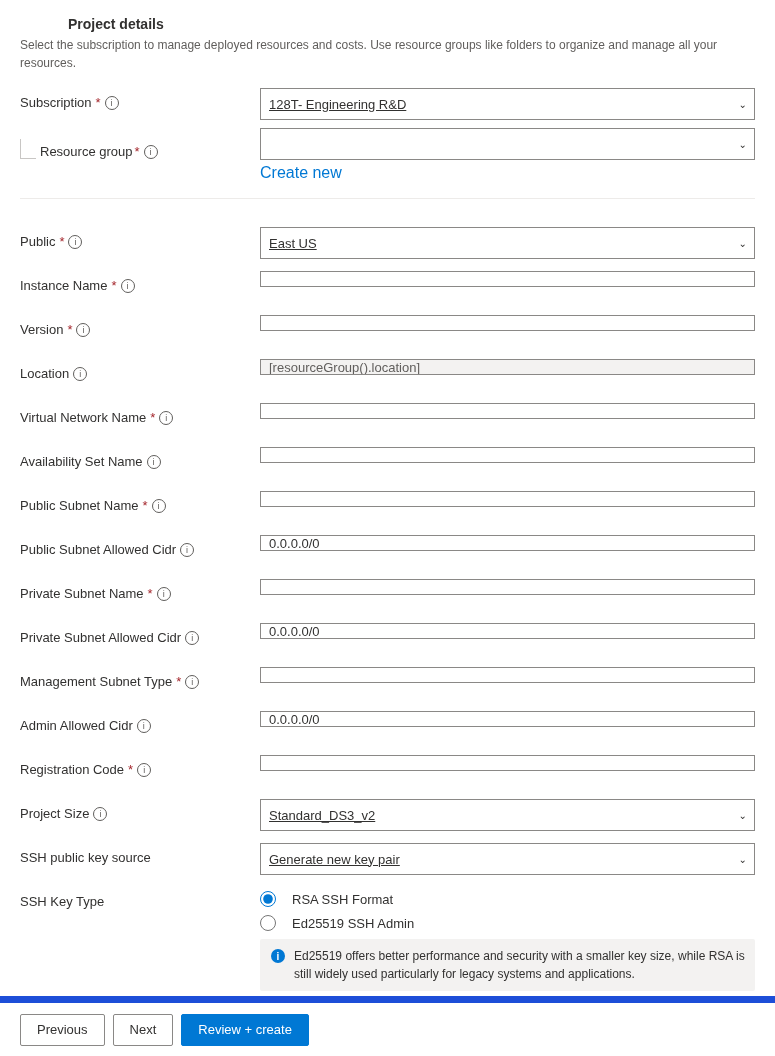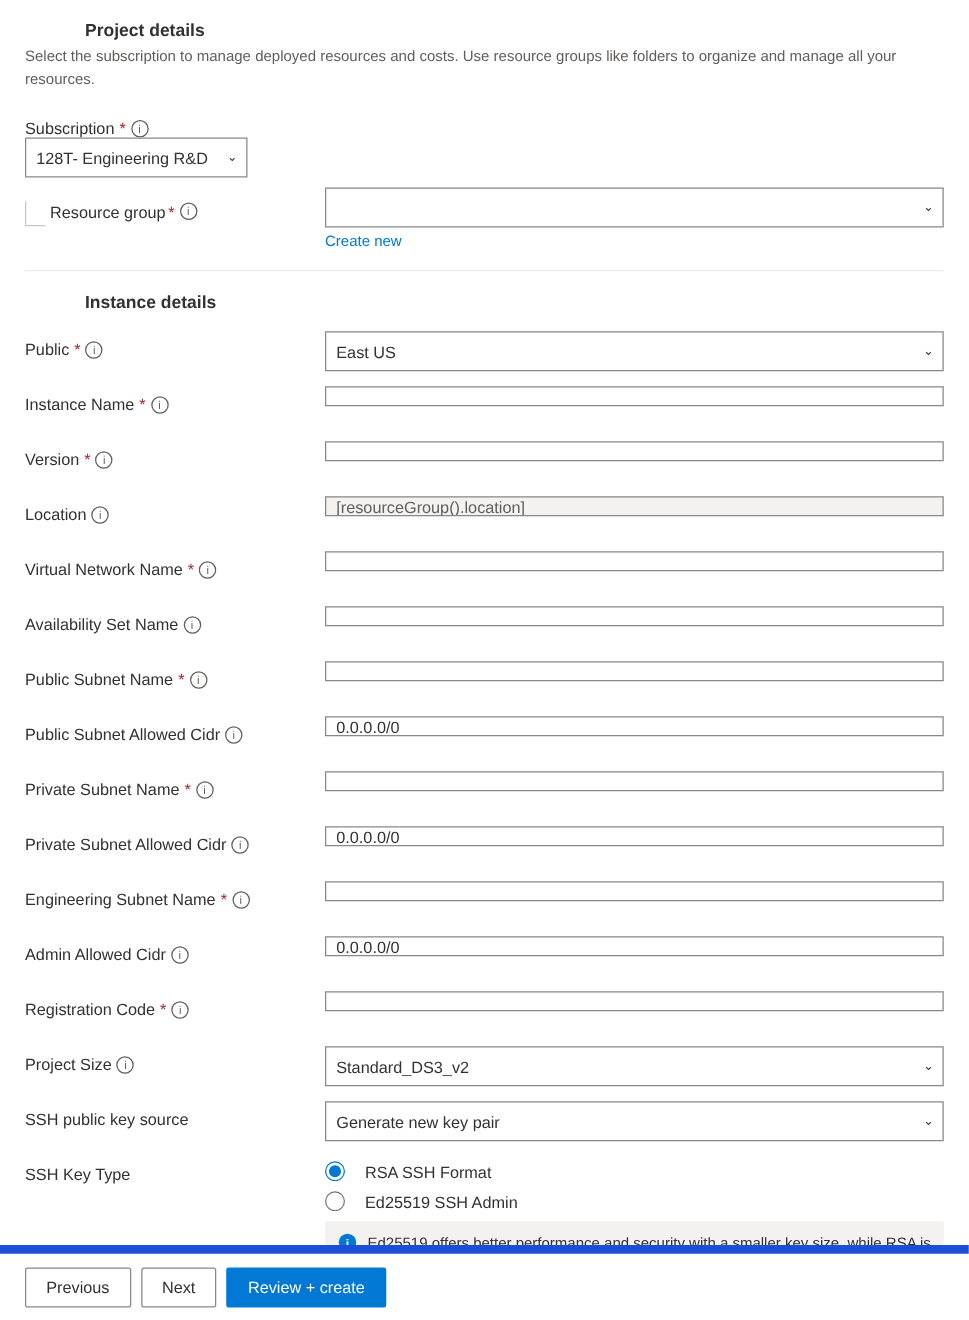--- a/index.html
+++ b/index.html
@@ -80,33 +80,34 @@
       width: 100%;
       height: 32px;
       border: 1px solid #8a8886;
       padding: 0 30px 0 8px;
       font-size: 13px;
       color: #323130;
       background: #fff;
       appearance: none;
       outline: none;
       cursor: pointer;
+      text-decoration: underline;
     }
     .select-chevron {
       position: absolute;
       right: 8px;
       top: 50%;
       transform: translateY(-50%);
       pointer-events: none;
       font-size: 10px;
       color: #323130;
     }
     .create-new-link {
       color: #0078d4;
-      font-size: 12px;
+      font-size: 16px;
       text-decoration: none;
       cursor: pointer;
       display: block;
       margin-top: 4px;
     }
     .indent-line {
       width: 16px;
       border-left: 1px solid #c8c6c4;
       border-bottom: 1px solid #c8c6c4;
       height: 20px;
@@ -189,21 +190,20 @@
       background: #0078d4;
       border: 1px solid #0078d4;
       color: #fff;
     }
     .readonly-input {
       background: #f3f2f1;
       color: #605e5c;
     }
     .subscription-row {
       margin-bottom: 8px;
-      flex-direction: column;
     }
     hr.divider {
       border: none;
       border-top: 1px solid #edebe9;
       margin: 16px 0;
     }
   </style>
 </head>
 <body>
 
@@ -226,21 +226,21 @@
           <select class="select-input">
             <option>128T- Engineering R&amp;D</option>
           </select>
           <span class="select-chevron">⌄</span>
         </div>
       </div>
     </div>
 
     <div class="form-row">
       <div class="form-label">
-        <div style="display:flex;align-items:center;">
+        <div style="display:flex;align-items:flex-end;">
           <div class="indent-line"></div>
           <span>Resource group</span>
           <span class="required" style="margin-left:2px;">*</span>
           <span class="info-icon" style="margin-left:4px;" title="Resource group info">
             <span>i</span>
           </span>
         </div>
       </div>
       <div class="form-control">
         <div class="select-wrapper">
@@ -250,21 +250,20 @@
           <span class="select-chevron">⌄</span>
         </div>
         <a class="create-new-link">Create new</a>
       </div>
     </div>
   </div>
 
   <hr class="divider">
 
   <div class="instance-details-section">
-    <div class="section-title">Instance details</div>
     <div style="height:12px;"></div>
 
     <div class="form-row">
       <div class="form-label">
         <span>Public</span>
         <span class="required">*</span>
         <span class="info-icon" title="Region info">
           <span>i</span>
         </span>
       </div>
@@ -386,21 +385,21 @@
           <span>i</span>
         </span>
       </div>
       <div class="form-control">
         <input type="text" class="text-input" value="0.0.0.0/0" style="">
       </div>
     </div>
 
     <div class="form-row">
       <div class="form-label">
-        <span>Engineering Subnet Name</span>
+        <span>Management Subnet Type</span>
         <span class="required">*</span>
         <span class="info-icon" title="Management subnet name info">
           <span>i</span>
         </span>
       </div>
       <div class="form-control">
         <input type="text" class="text-input" value="" style="">
       </div>
     </div>
 

